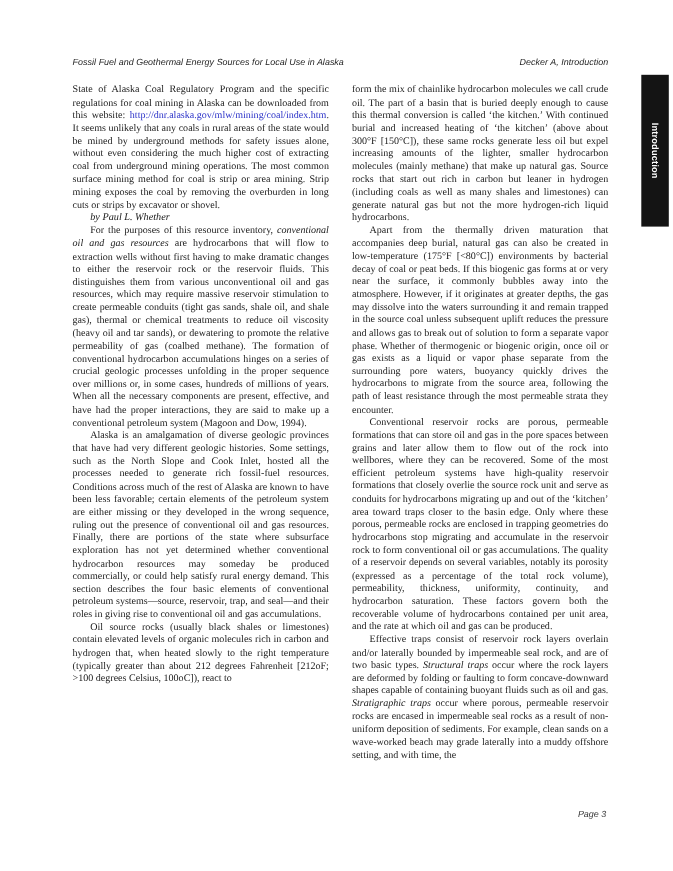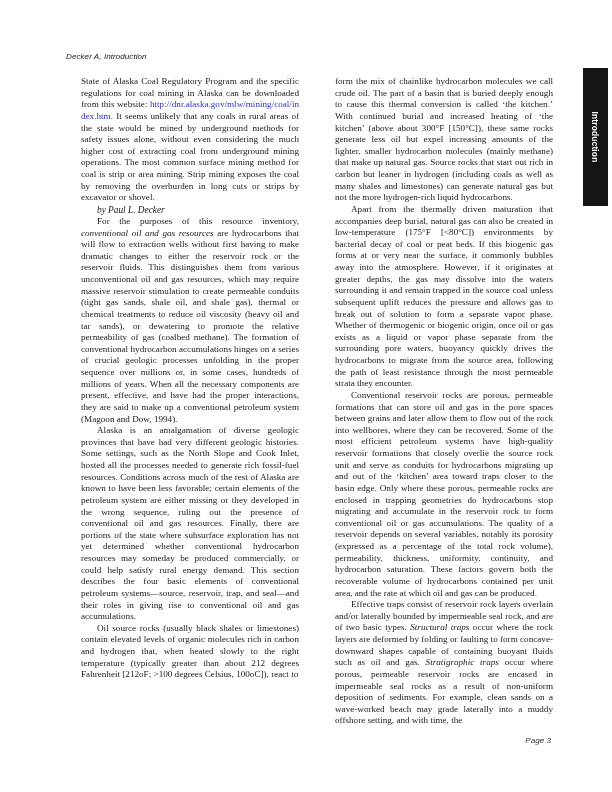--- a/index.html
+++ b/index.html
@@ -49,21 +49,20 @@
     display: flex;
     gap: 21px;
   }
   .col {
     width: 233px;
     font-size: 9.15px;
     line-height: 11.62px;
     text-align: justify;
     text-justify: inter-word;
     hyphens: none;
-    margin-left: 15px;
   }
   .col p {
     margin: 0;
     text-indent: 16px;
   }
   .col p.cont { text-indent: 0; }
 
   a.link {
     color: #2b32c8;
     text-decoration: none;
@@ -125,31 +124,32 @@
     font-size: 8.1px;
     color: #333;
   }
 </style>
 </head>
 <body>
 
 <div class="page">
 
   <div class="running-head">
+    <span class="rh-left">Fossil Fuel and Geothermal Energy Sources for Local Use in Alaska</span>
     <span class="rh-right">Decker A, Introduction</span>
   </div>
 
   <div class="columns">
 
     <div class="col">
 
       <p class="cont"><span>State of Alaska Coal Regulatory Program and the specific regulations for coal mining in Alaska can be downloaded from this website: </span><a class="link" href="#">http://dnr.alaska.gov/mlw/mining/coal/index.htm</a><span>. It seems unlikely that any coals in rural areas of the state would be mined by underground methods for safety issues alone, without even considering the much higher cost of extracting coal from underground mining operations. The most common surface mining method for coal is strip or area mining. Strip mining exposes the coal by removing the overburden in long cuts or strips by excavator or shovel.</span></p>
 
 
-      <p class="byline">by Paul L. Decker</p>
+      <p class="byline">by Paul L. Whether</p>
 
       <p class="after-byline"><span>For the purposes of this resource inventory, </span><span class="ital">conventional oil and gas resources</span><span> are hydrocarbons that will flow to extraction wells without first having to make dramatic changes to either the reservoir rock or the reservoir fluids. This distinguishes them from various unconventional oil and gas resources, which may require massive reservoir stimulation to create permeable conduits (tight gas sands, shale oil, and shale gas), thermal or chemical treatments to reduce oil viscosity (heavy oil and tar sands), or dewatering to promote the relative permeability of gas (coalbed methane). The formation of conventional hydrocarbon accumulations hinges on a series of crucial geologic processes unfolding in the proper sequence over millions or, in some cases, hundreds of millions of years. When all the necessary components are present, effective, and have had the proper interactions, they are said to make up a conventional petroleum system (Magoon and Dow, 1994).</span></p>
 
       <p>Alaska is an amalgamation of diverse geologic provinces that have had very different geologic histories. Some settings, such as the North Slope and Cook Inlet, hosted all the processes needed to generate rich fossil-fuel resources. Conditions across much of the rest of Alaska are known to have been less favorable; certain elements of the petroleum system are either missing or they developed in the wrong sequence, ruling out the presence of conventional oil and gas resources. Finally, there are portions of the state where subsurface exploration has not yet determined whether conventional hydrocarbon resources may someday be produced commercially, or could help satisfy rural energy demand. This section describes the four basic elements of conventional petroleum systems—source, reservoir, trap, and seal—and their roles in giving rise to conventional oil and gas accumulations.</p>
 
       <p>Oil source rocks (usually black shales or limestones) contain elevated levels of organic molecules rich in carbon and hydrogen that, when heated slowly to the right temperature (typically greater than about 212 degrees Fahrenheit [212oF; &gt;100 degrees Celsius, 100oC]), react to</p>
 
     </div>
 
     <div class="col">

